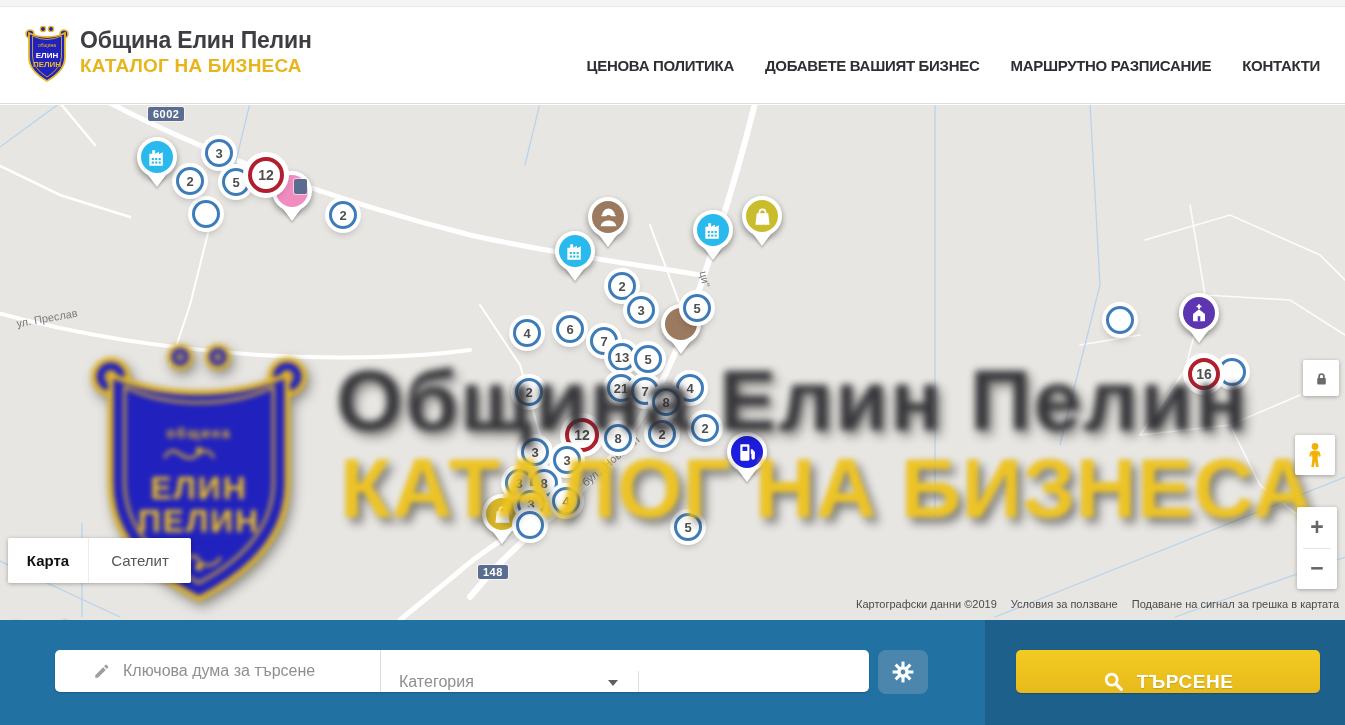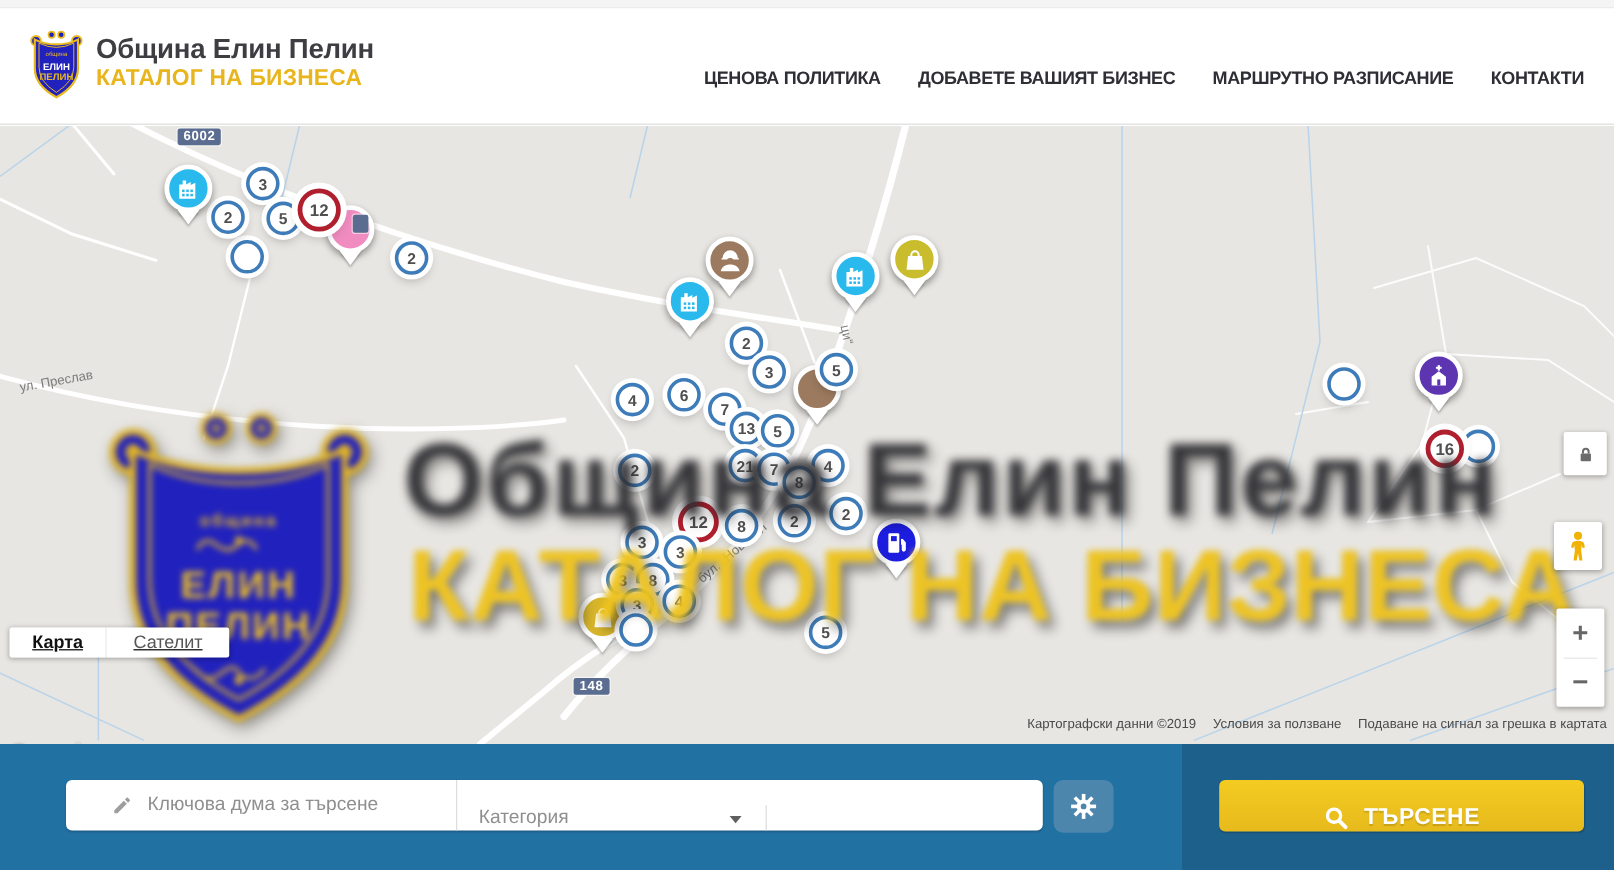--- a/index.html
+++ b/index.html
@@ -35,21 +35,21 @@
   .cluster.red { border:4px solid #b01f2e; box-shadow:0 0 0 5px #fff, 0 4px 10px rgba(0,0,0,.3); font-size:14px; }
 
   
   #wm-emblem { position:absolute; left:85px; top:211px; width:228px; height:292px; z-index:5; filter:blur(2.5px) drop-shadow(3px 5px 6px rgba(0,0,0,.45)); }
   .wm-line1 { position:absolute; left:336px; top:252px; font-size:86px; font-weight:bold; letter-spacing:2px; color:#323236; z-index:5;
               filter:blur(3.5px); text-shadow:4px 5px 10px rgba(0,0,0,.5); line-height:86px; white-space:nowrap; opacity:.97; }
   .wm-line2 { position:absolute; left:340px; top:341px; font-size:84px; font-weight:bold; letter-spacing:0.5px; color:#eec31f; z-index:5;
               filter:blur(2.6px); text-shadow:5px 6px 9px rgba(35,35,35,.6); line-height:84px; white-space:nowrap; opacity:.97; }
 
   
-  .mt-control { position:absolute; left:8px; top:418px; height:25px; display:flex; border-radius:2px; box-shadow:0 1px 4px rgba(0,0,0,.3); z-index:6;text-decoration:underline; }
+  .mt-control { position:absolute; left:8px; top:433px; height:45px; display:flex; border-radius:2px; box-shadow:0 1px 4px rgba(0,0,0,.3); z-index:6; }
   .mt-btn { background:#fff; display:flex; align-items:center; justify-content:center; font-size:15px; cursor:pointer; }
   .mt-btn.map { width:80px; font-weight:bold; color:#111; border-radius:2px 0 0 2px; }
   .mt-btn.sat { width:103px; color:#565656; border-left:1px solid #ececec; border-radius:0 2px 2px 0; }
   .google-logo { position:absolute; left:8px; top:512px; font-size:20px; font-weight:bold; color:#fff; letter-spacing:0.5px; z-index:6;
                  text-shadow:0 1px 2px rgba(0,0,0,.45), 0 0 3px rgba(0,0,0,.3); }
   .attribution { position:absolute; right:6px; top:493px; font-size:11px; color:#4a4a4a; z-index:6; display:flex; gap:14px; white-space:nowrap; }
   .attribution a { color:#4a4a4a; text-decoration:none; cursor:pointer; }
   .ctl { position:absolute; background:#fff; border-radius:2px; box-shadow:0 1px 4px rgba(0,0,0,.3); z-index:6; display:flex; align-items:center; justify-content:center; cursor:pointer; }
   #ctl-lock { left:1303px; top:255px; width:36px; height:36px; }
   #ctl-pegman { left:1295px; top:330px; width:40px; height:40px; }

